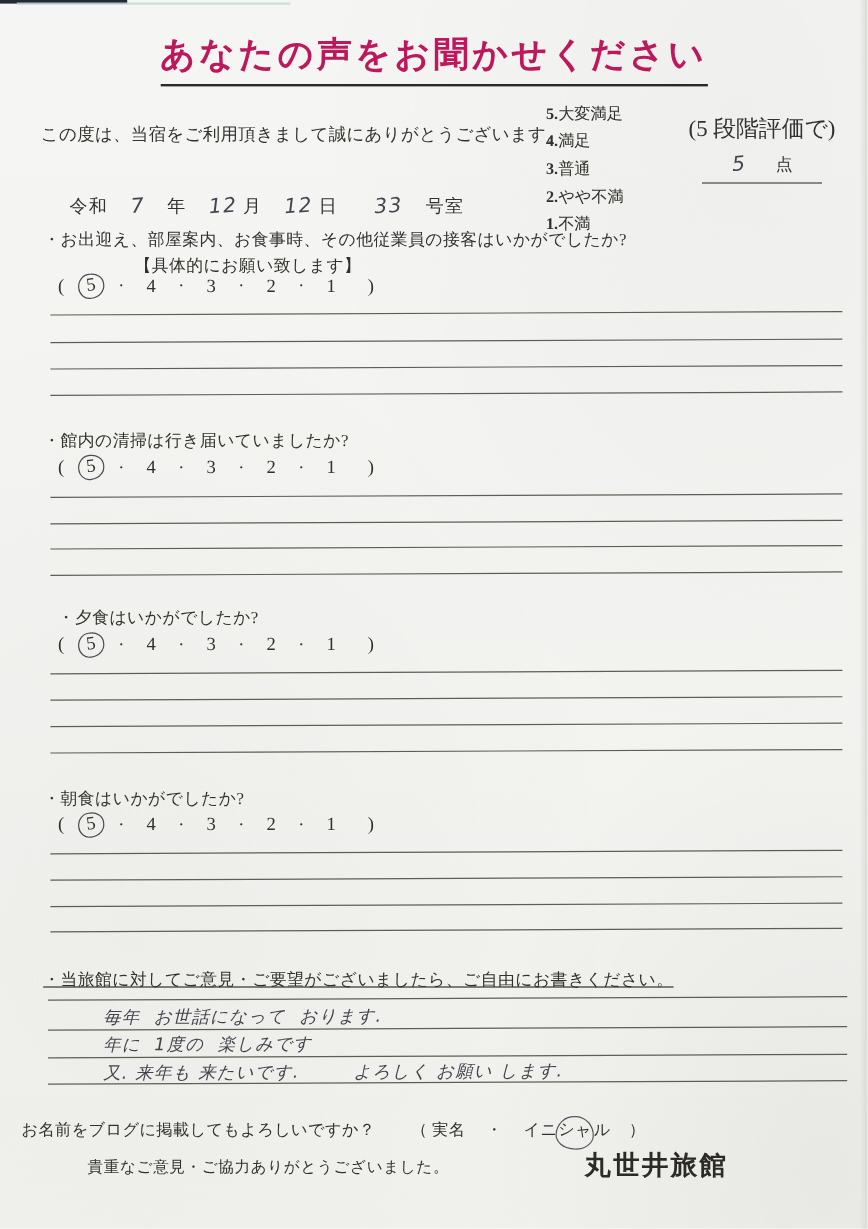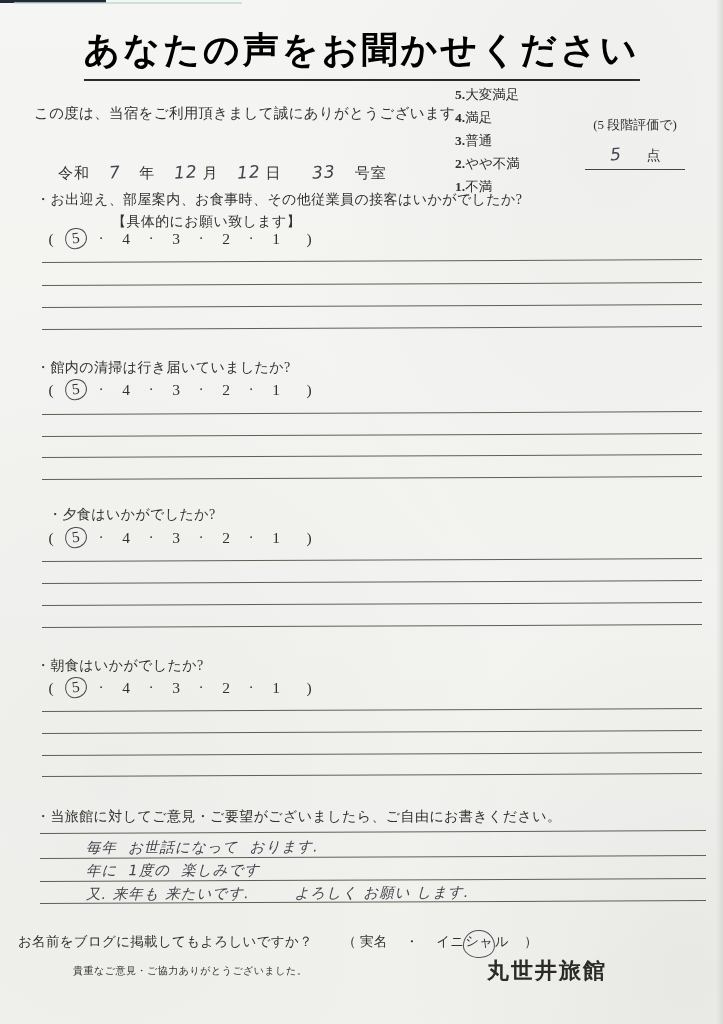--- a/index.html
+++ b/index.html
@@ -17,28 +17,28 @@
       linear-gradient(to bottom,#f5f6f3,#f1f2ee);
   }
   .edge-right{position:absolute;top:0;right:0;width:7px;height:100%;
     background:linear-gradient(to left,#d9dbd7,rgba(217,219,215,0));}
   .artifact-topbar{position:absolute;left:0;top:0;width:106px;height:3px;background:#232a33;}
   .artifact-teal{position:absolute;left:14px;top:2px;width:228px;height:2px;background:#bcd9d6;opacity:.75;}
 
   .abs{position:absolute;}
   .title{
     left:50%;transform:translateX(-50%);top:26px;white-space:nowrap;
-    font-size:36px;font-weight:600;letter-spacing:3px;color:#000000;
+    font-size:29px;font-weight:600;letter-spacing:3px;color:#be185d;
     border-bottom:2px solid #2b2a26;padding-bottom:4px;
   }
   .intro{left:34px;top:100px;font-size:14.5px;line-height:26px;letter-spacing:.3px;}
   .legend{left:455px;top:83px;font-size:13.5px;line-height:23px;}
   .legend b{font-family:"Liberation Serif",serif;}
   .overall{left:553px;top:97px;width:164px;text-align:center;font-size:15px;line-height:22px;}
-  .overall .note{font-size:13px;margin-top:17px;}
+  .overall .note{font-size:19px;}
   .overall .scoreline{
     display:inline-block;margin-top:7px;min-width:92px;
     border-bottom:1.2px solid #44434b;padding:0 4px 2px 4px;font-size:14px;
   }
   .dateline{left:58px;top:162px;font-size:15px;letter-spacing:1px;white-space:nowrap;}
   .dateline .gap{display:inline-block;width:14px;}
   .dateline .gap2{display:inline-block;width:26px;}
 
   .hw{
     font-family:"DejaVu Sans",sans-serif;font-style:italic;
@@ -67,21 +67,21 @@
   .hwline{font-family:"DejaVu Sans",sans-serif;font-style:italic;
     color:#43434d;font-size:14.5px;letter-spacing:1px;white-space:pre;transform:rotate(-0.3deg);}
 
   .blog{left:18px;top:932px;font-size:13.5px;white-space:nowrap;letter-spacing:.3px;}
   .blog .sp{display:inline-block;width:26px;}
   .oval{
     display:inline-block;border:1.2px solid #55545c;
     border-radius:50% 50% 50% 50% / 60% 60% 45% 45%;
     padding:2px 1px 6px 1px;margin:-2px -1px -6px -1px;transform:rotate(3deg);
   }
-  .thanks{left:73px;top:964px;font-size:10px;letter-spacing:.5px;}
+  .thanks{left:73px;top:964px;font-size:13px;letter-spacing:.5px;}
   .hotel{left:487px;top:956px;font-size:22px;font-weight:600;letter-spacing:2px;color:#2b2a26;}
 </style>
 </head>
 <body>
 
 <div class="paper"></div>
 <div class="artifact-topbar"></div>
 <div class="artifact-teal"></div>
 <div class="edge-right"></div>
 
@@ -192,21 +192,21 @@
   <span class="n">2</span>
   <span class="s">・</span>
   <span class="n">1</span>
   <span class="p endp">)</span>
 </div>
 <div class="rule" style="left:42px;top:711px;width:660px;"></div>
 <div class="rule" style="left:42px;top:733px;width:660px;"></div>
 <div class="rule" style="left:42px;top:755px;width:660px;"></div>
 <div class="rule" style="left:42px;top:776px;width:660px;"></div>
 
-<div class="abs q" style="left:36px;top:808px;">・当旅館に対してご意見・ご要望がございましたら、ご自由にお書きください。</div>
+<div class="abs q" style="left:36px;top:808px;text-decoration:underline;">・当旅館に対してご意見・ご要望がございましたら、ご自由にお書きください。</div>
 <div class="rule" style="left:40px;top:833px;width:666px;"></div>
 <div class="rule" style="left:40px;top:858px;width:666px;"></div>
 <div class="rule" style="left:40px;top:881px;width:666px;"></div>
 <div class="rule" style="left:40px;top:903px;width:666px;"></div>
 <div class="abs hwline" style="left:86px;top:838px;">毎年  お世話になって  おります.</div>
 <div class="abs hwline" style="left:86px;top:861px;">年に  1度の  楽しみです</div>
 <div class="abs hwline" style="left:86px;top:884px;">又. 来年も 来たいです.        よろしく お願い します.</div>
 
 <div class="abs blog">
   <span>お名前をブログに掲載してもよろしいですか？</span><span class="sp"></span>

